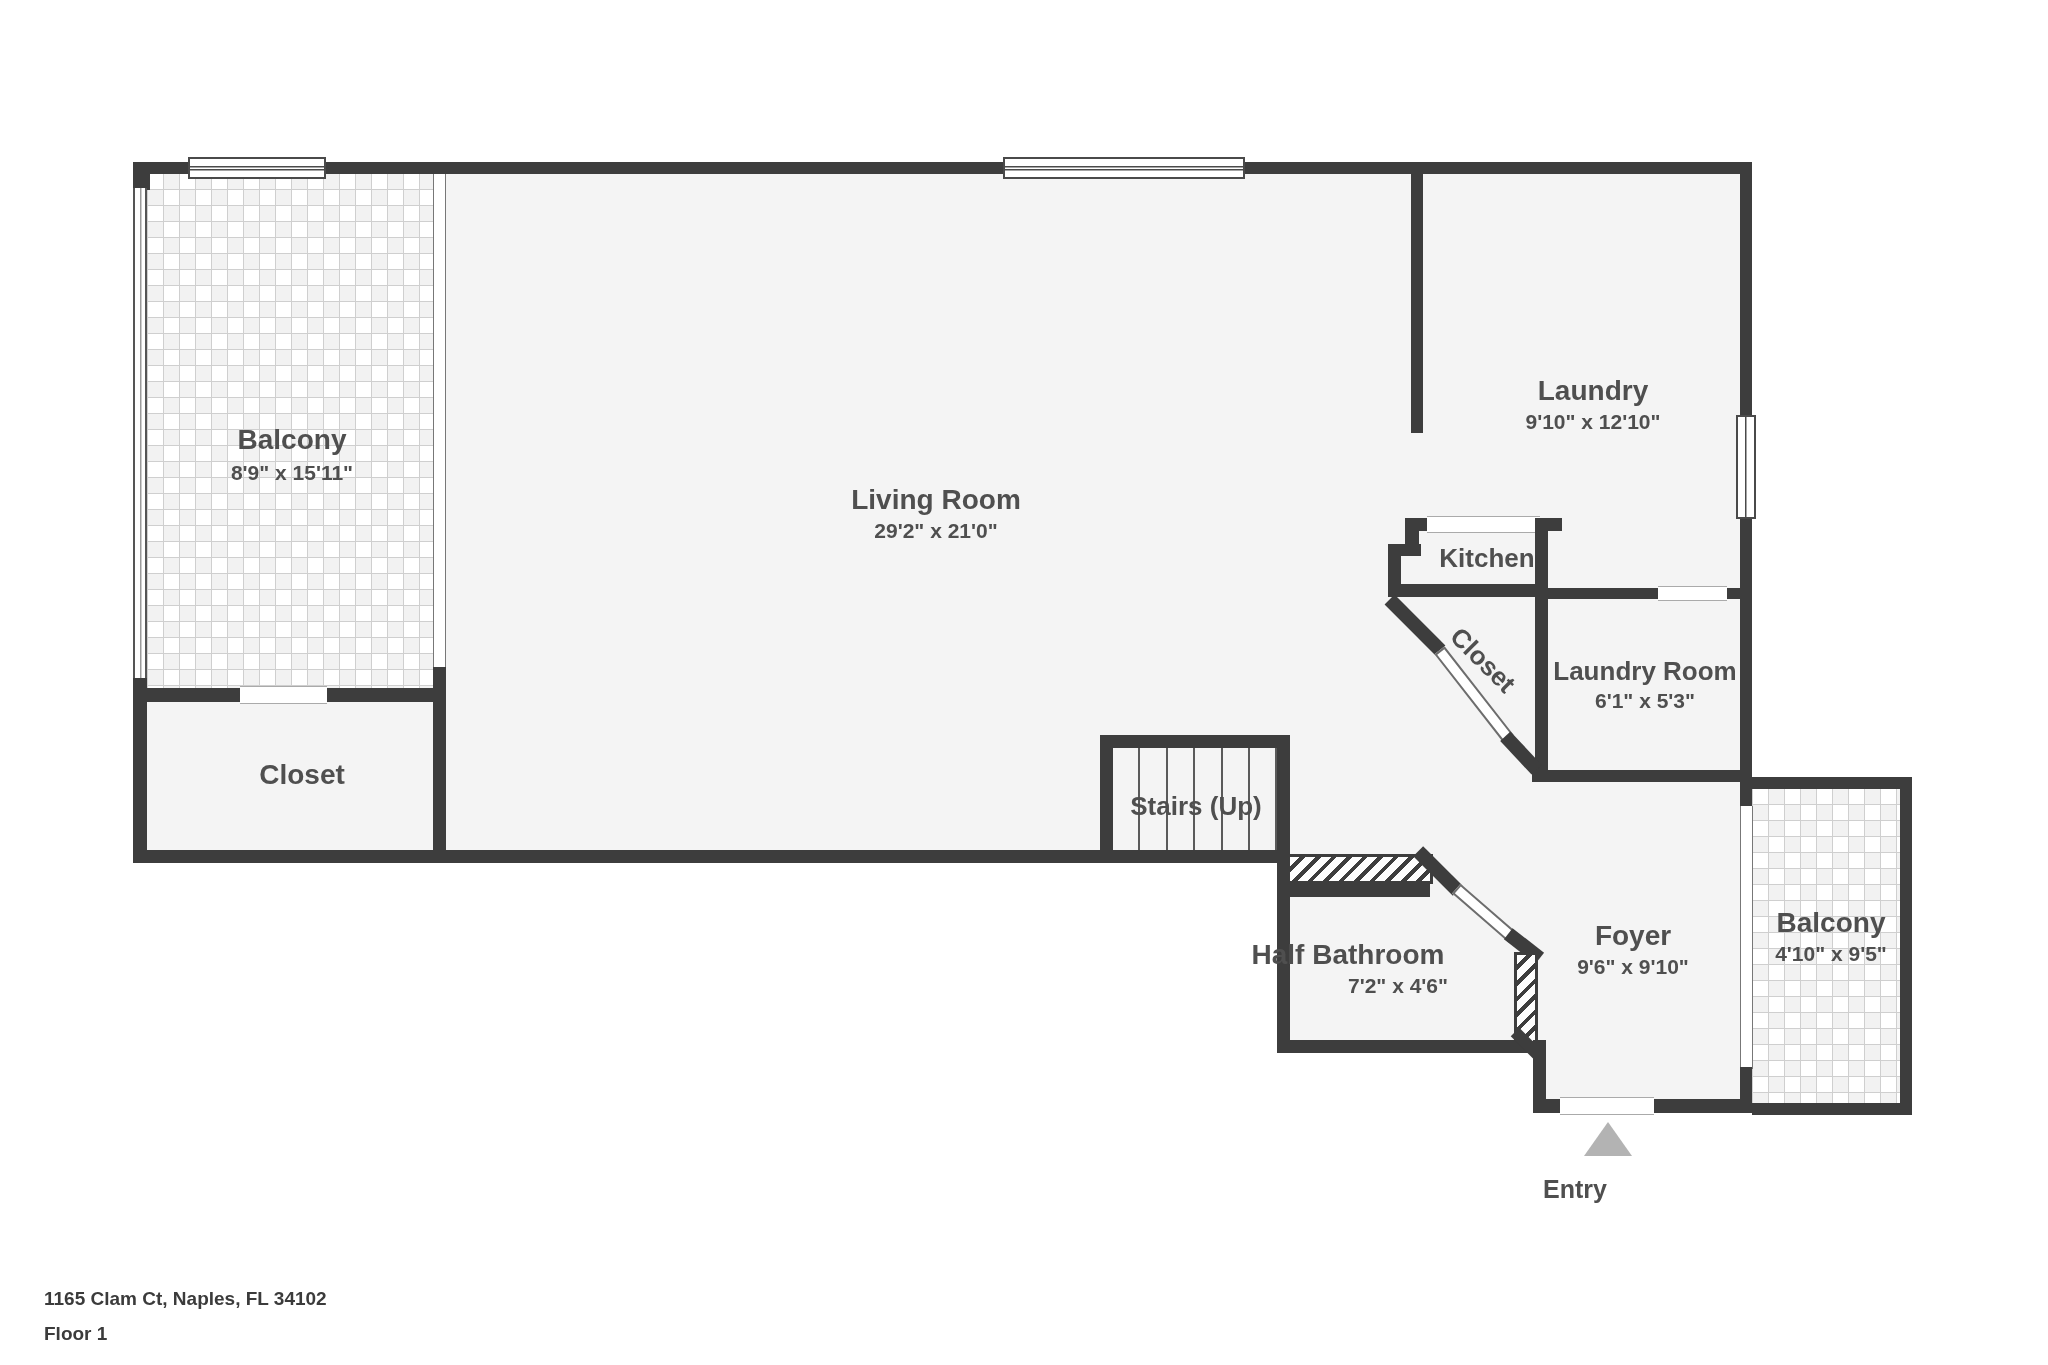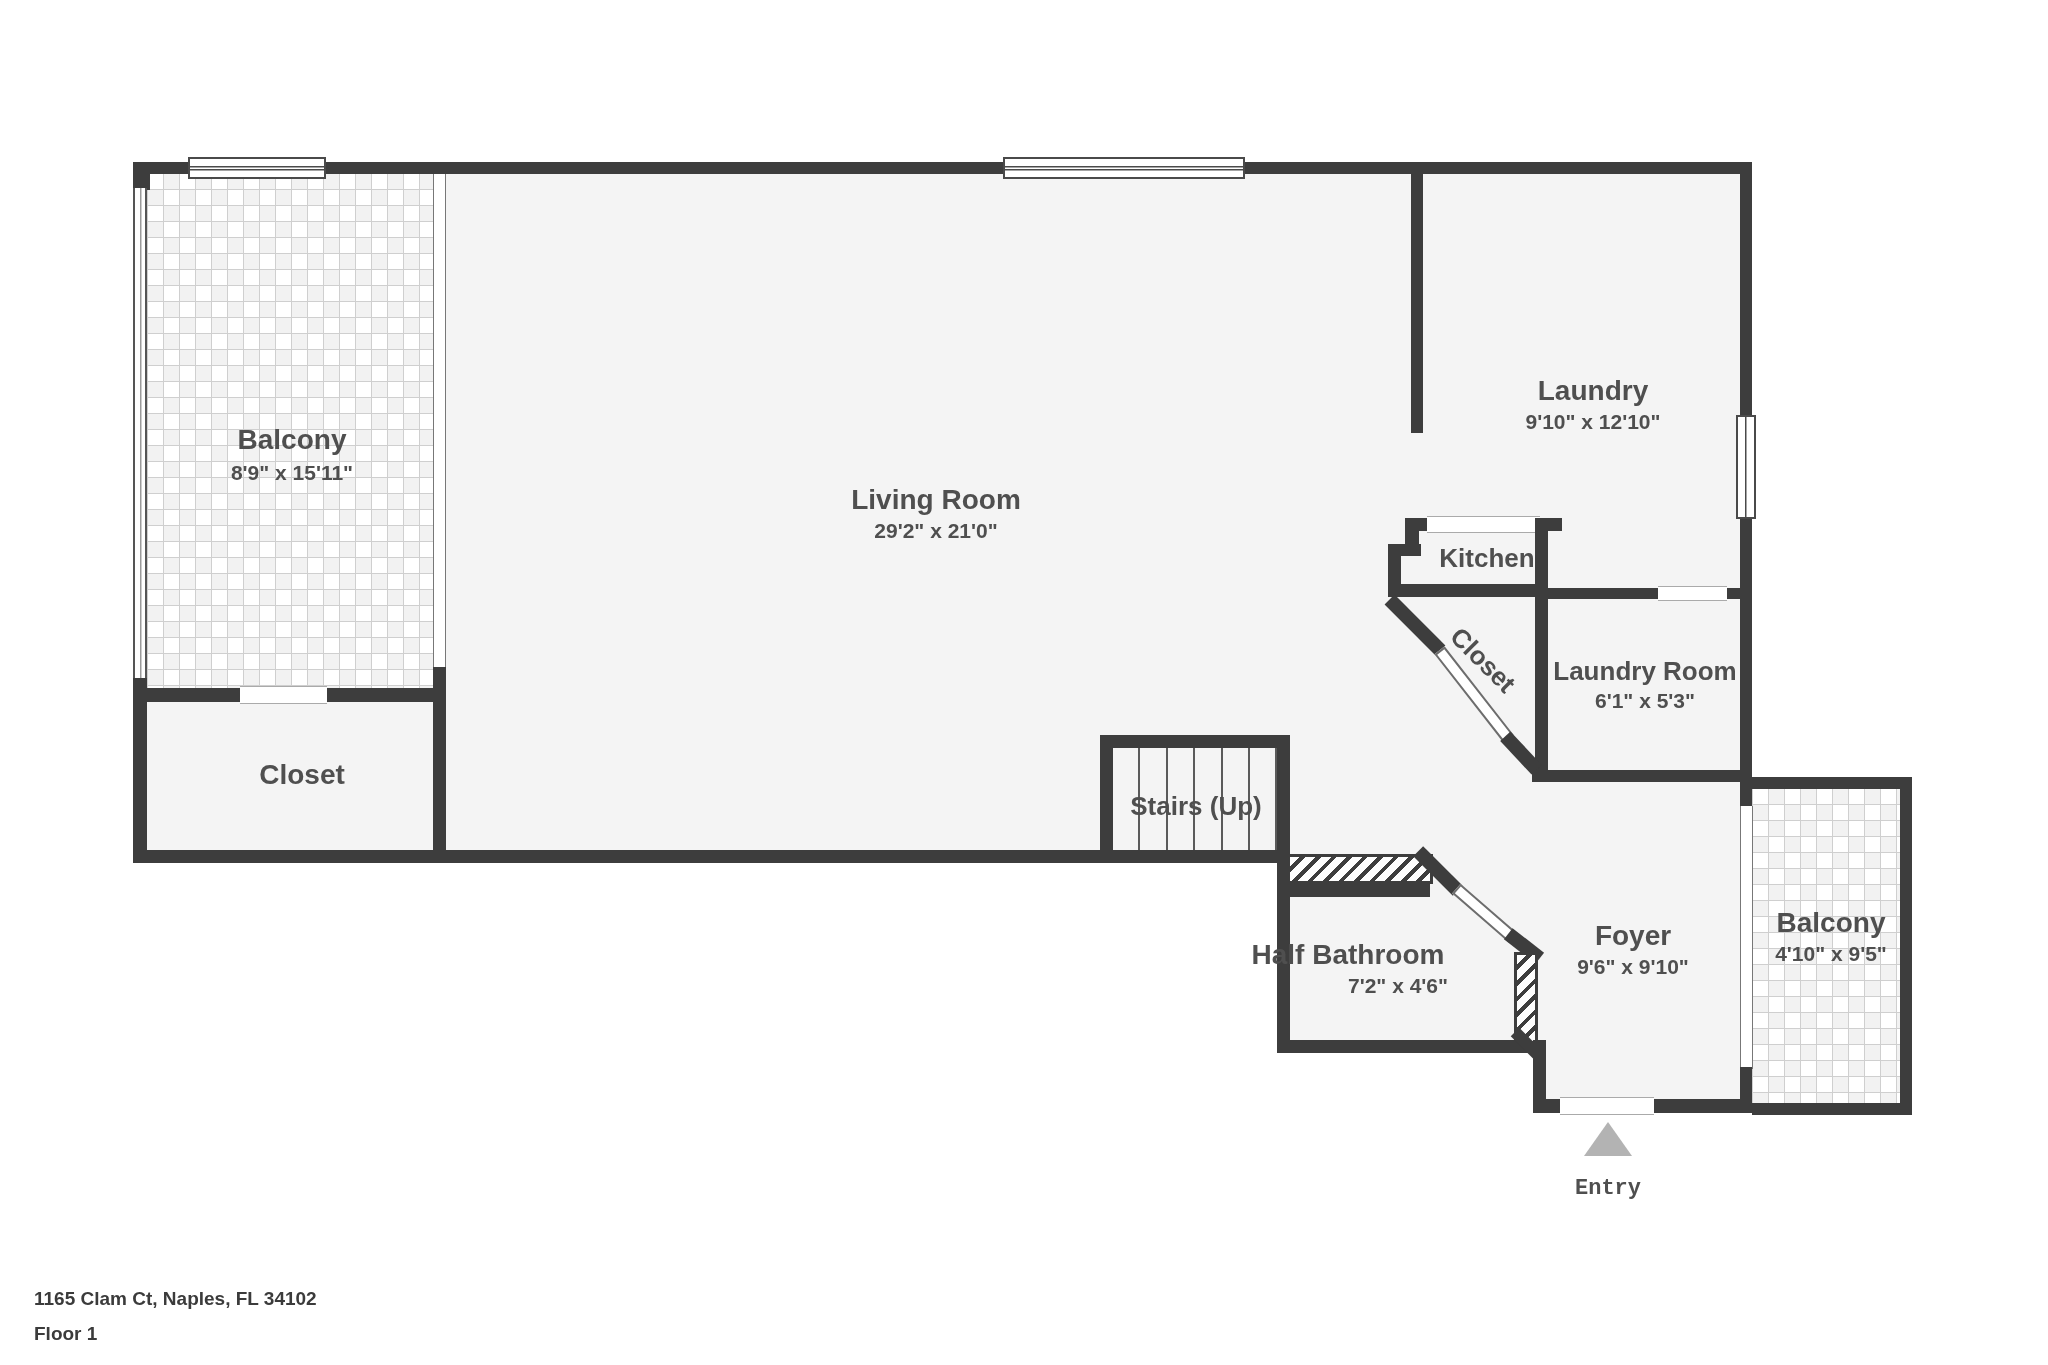--- a/index.html
+++ b/index.html
@@ -30,21 +30,21 @@
   .leaf{position:absolute;background:#ffffff;border:2px solid #6d6d6d;box-sizing:border-box;}
   .stairs-int{position:absolute;background-color:#f4f4f4;
         background-image:repeating-linear-gradient(90deg,transparent 0 25.4px,#5a5a5a 25.4px 27.4px);}
   .lbl{position:absolute;transform:translate(-50%,-50%);font-weight:bold;color:#4f4f4f;
        white-space:nowrap;line-height:1;}
   .name{font-size:28px;}
   .dims{font-size:21px;}
   .rot45{transform:translate(-50%,-50%) rotate(45deg);}
   .entry-tri{position:absolute;width:0;height:0;border-left:24px solid transparent;
              border-right:24px solid transparent;border-bottom:34px solid #b3b3b3;}
-  .addr{position:absolute;font-size:19px;font-weight:bold;color:#3b3b3b;white-space:nowrap;}
+  .addr{position:absolute;font-size:19px;font-weight:bold;color:#3b3b3b;white-space:nowrap;margin-left:10px;}
   .disc{position:absolute;left:50%;transform:translateX(-50%);font-size:14.5px;font-weight:bold;
         color:#555;white-space:nowrap;}
 </style>
 </head>
 <body>
 
 <div class="plan">
 
   <div class="floor" style="left:133px;top:162px;width:1619px;height:701px;"></div>
   <div class="floor" style="left:1277px;top:863px;width:269px;height:190px;"></div>
@@ -139,18 +139,18 @@
 
   <div class="lbl name" style="left:1348px;top:955px;">Half Bathroom</div>
   <div class="lbl dims" style="left:1398px;top:985px;">7'2" x 4'6"</div>
 
   <div class="lbl name" style="left:1633px;top:936px;">Foyer</div>
   <div class="lbl dims" style="left:1633px;top:966px;">9'6" x 9'10"</div>
 
   <div class="lbl name" style="left:1831px;top:923px;">Balcony</div>
   <div class="lbl dims" style="left:1831px;top:953px;">4'10" x 9'5"</div>
 
-  <div class="lbl name" style="left:1608px;top:1189px;font-size:22px;font-family:Liberation Mono, monospace;">Entry</div>
+  <div class="lbl name" style="left:1575px;top:1189px;font-size:25px;">Entry</div>
 
   <div class="addr" style="left:34px;top:1288px;">1165 Clam Ct, Naples, FL 34102</div>
   <div class="addr" style="left:34px;top:1323px;">Floor 1</div>
 
 </div>
 
 </body></html>

